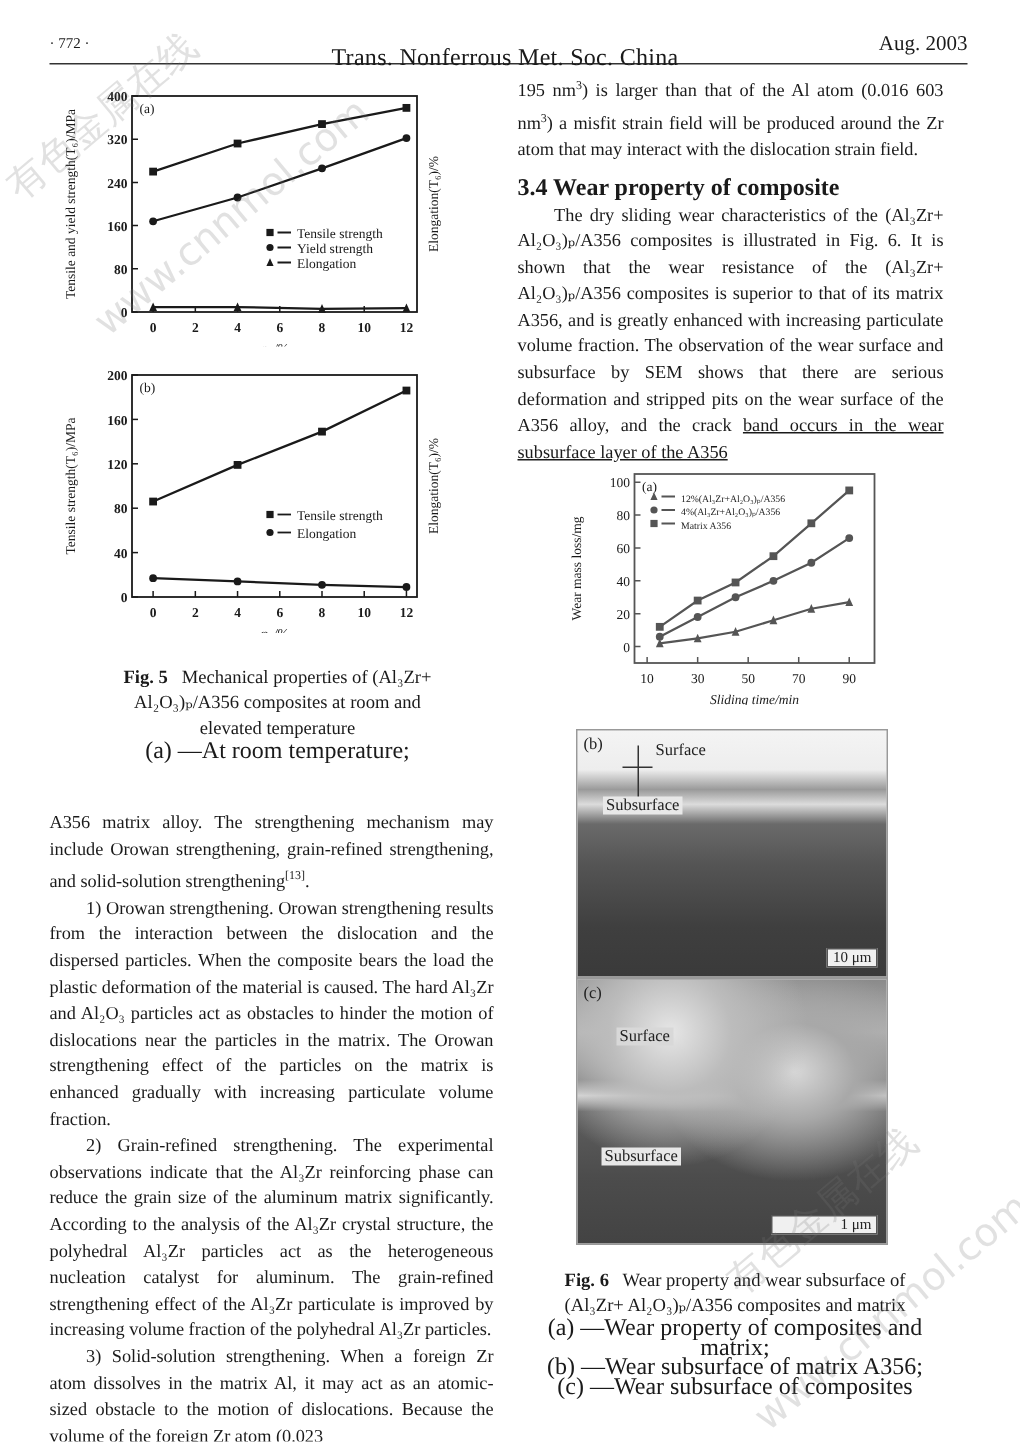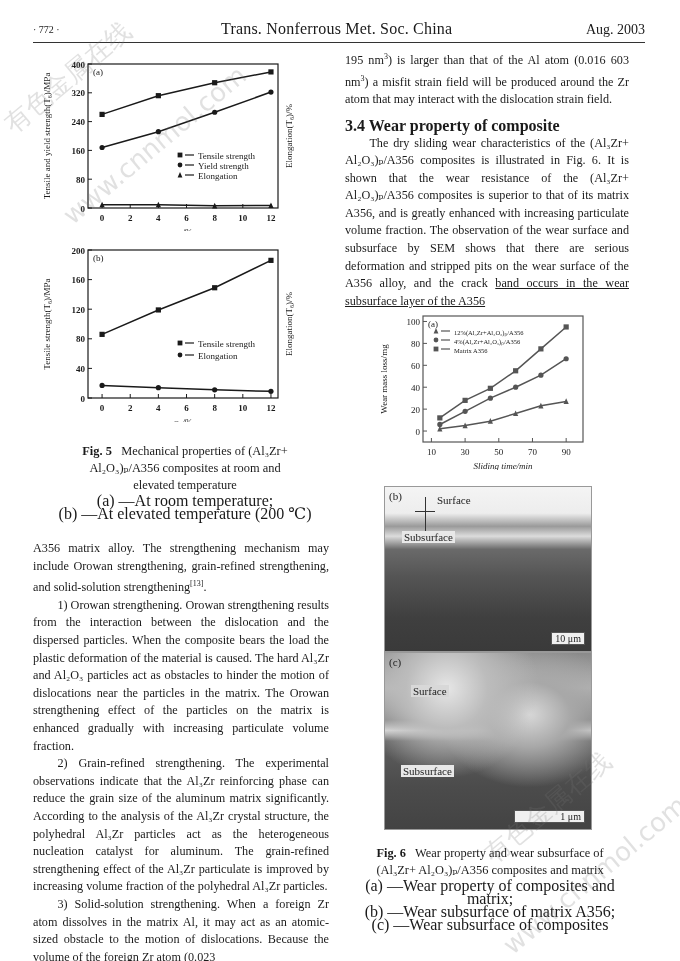--- a/index.html
+++ b/index.html
@@ -1,20 +1,20 @@
 <!DOCTYPE html>
 <html><head>
 <meta charset="utf-8">
 <style>
   html, body { margin:0; padding:0; background:#fff; }
   body { width:680px; height:961px; position:relative; overflow:hidden;
          font-family:"Liberation Serif", "DejaVu Serif", serif; color:#1a1a1a; }
   .header { position:absolute; left:33px; top:18px; width:612px; height:24px; border-bottom:1.5px solid #333; }
   .hdr-page { position:absolute; left:0; top:6px; font-size:10px; }
-  .hdr-journal { position:absolute; left:188px; top:2px; font-size:16px; letter-spacing:0.2px; }
+  .hdr-journal { position:absolute; left:188px; top:12px; font-size:16px; letter-spacing:0.2px; }
   .hdr-date { position:absolute; right:0; top:4px; font-size:14px; }
 
   .col { position:absolute; font-size:12.2px; line-height:17.6px; text-align:justify; }
   .col p { margin:0; }
   .indent { text-indent:2em; }
   .ul { text-decoration:underline; }
   .sec { font-weight:bold; font-family:"Liberation Serif", serif; font-size:16px; margin-top:8px !important; }
   sup { font-size:8px; }
 
   .chart { position:absolute; }
@@ -150,21 +150,20 @@
       <line x1="145" y1="113" x2="154" y2="113" stroke="#1a1a1a" stroke-width="1.2"></line>
       <text x="158" y="116.5" font-size="9">Elongation</text>
     </svg>
 </div>
 
 <div class="caption" style="left:40px; top:443px; width:290px;">
   <div><span class="figno">Fig. 5</span>&nbsp;&nbsp; <span>Mechanical properties of (Al₃Zr+</span></div>
   <div>Al₂O₃)ₚ/A356 composites at room and</div>
   <div>elevated temperature</div>
   <div class="sub">(a) —At room temperature;</div>
-  <div class="sub">(b) —At elevated temperature (200 ℃)</div>
 </div>
 
 <div class="col" style="left:33px; top:540px; width:296px;">
   <p><span>A356 matrix alloy. The strengthening mechanism may include Orowan strengthening, grain-refined strengthening, and solid-solution strengthening</span><sup>[13]</sup><span>.</span></p>
   <p class="indent">1) Orowan strengthening. Orowan strengthening results from the interaction between the dislocation and the dispersed particles. When the composite bears the load the plastic deformation of the material is caused. The hard Al₃Zr and Al₂O₃ particles act as obstacles to hinder the motion of dislocations near the particles in the matrix. The Orowan strengthening effect of the particles on the matrix is enhanced gradually with increasing particulate volume fraction.</p>
   <p class="indent">2) Grain-refined strengthening. The experimental observations indicate that the Al₃Zr reinforcing phase can reduce the grain size of the aluminum matrix significantly. According to the analysis of the Al₃Zr crystal structure, the polyhedral Al₃Zr particles act as the heterogeneous nucleation catalyst for aluminum. The grain-refined strengthening effect of the Al₃Zr particulate is improved by increasing volume fraction of the polyhedral Al₃Zr particles.</p>
   <p class="indent">3) Solid-solution strengthening. When a foreign Zr atom dissolves in the matrix Al, it may act as an atomic-sized obstacle to the motion of dislocations. Because the volume of the foreign Zr atom (0.023</p>
 </div>
 
 <div class="col" style="left:345px; top:48px; width:284px;">

